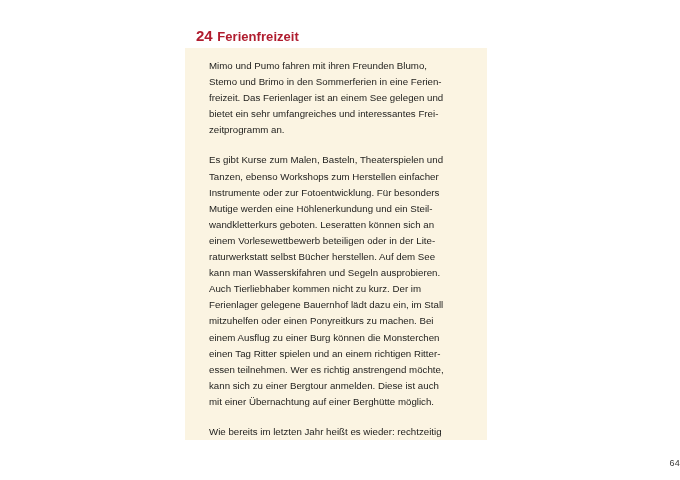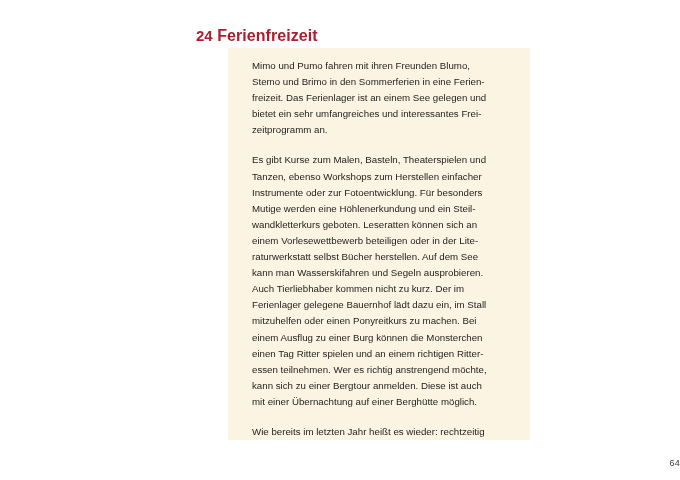--- a/index.html
+++ b/index.html
@@ -36,39 +36,38 @@
     white-space: nowrap;
   }
   .chapter-number {
     font-size: 15px;
     font-weight: bold;
     color: #b01c2e;
     letter-spacing: -0.2px;
     line-height: 1;
   }
   .chapter-title {
-    font-size: 16px;
+    font-size: 13px;
     font-weight: bold;
     color: #b01c2e;
     letter-spacing: 0.05px;
     line-height: 1;
   }
 
   
   .text-box {
     position: absolute;
     left: 185px;
     top: 48px;
     width: 302px;
     height: 392px;
     background: #fbf4e2;
     box-sizing: border-box;
     padding: 10px 16px 8px 24px;
     overflow: hidden;
-    margin-left: 43px;
   }
 
   .body-paragraph {
     font-size: 9.7px;
     line-height: 16.1px;
     color: #1d1d1b;
     margin: 0 0 14px 0;
     letter-spacing: 0.01px;
     text-align: left;
     white-space: pre-line;

